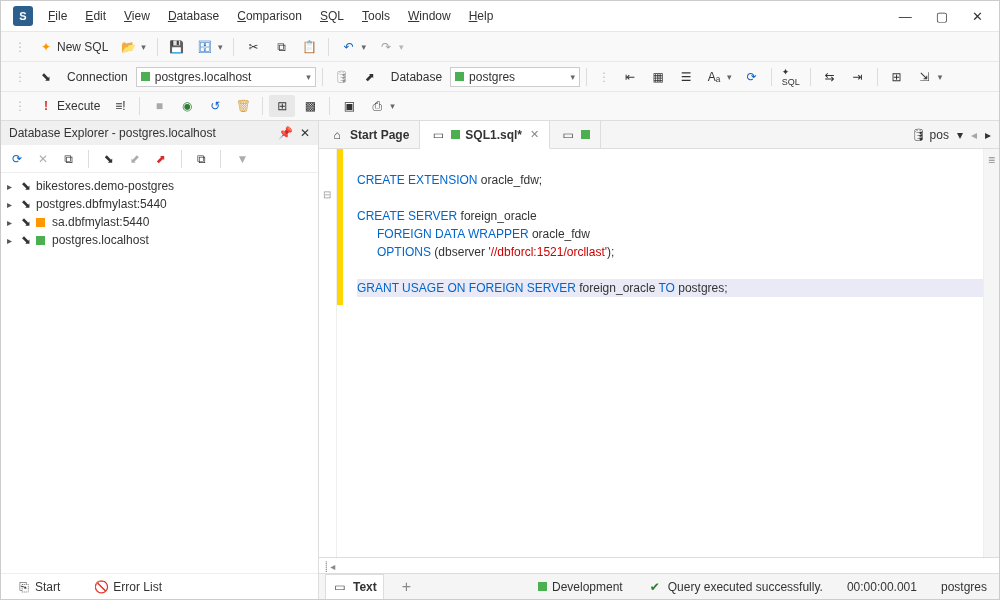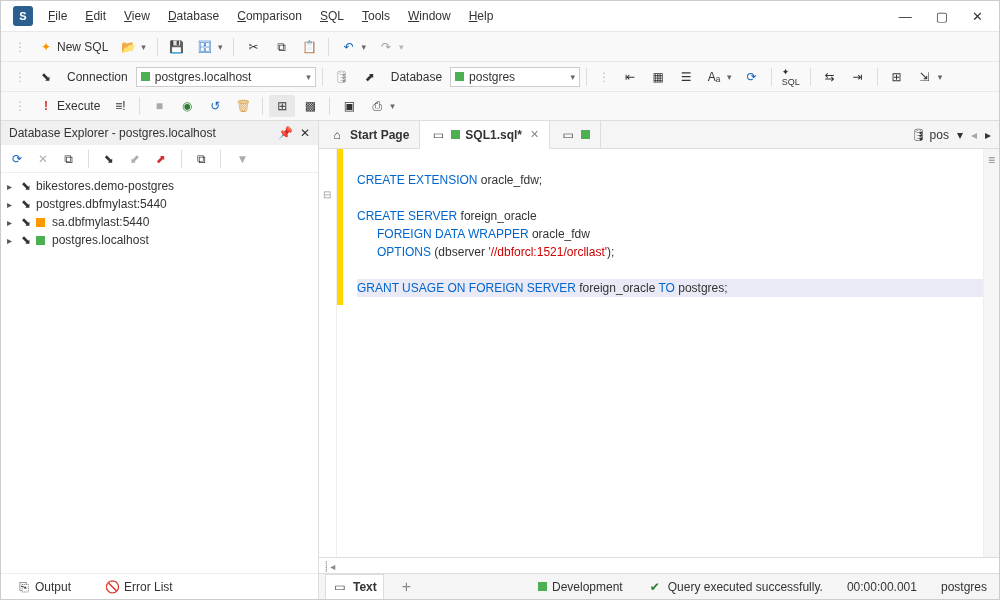--- a/index.html
+++ b/index.html
@@ -265,21 +265,21 @@
         <div class="tnode">
             <span class="exp">▸</span>
             <span class="ic">⬊</span>
             <span class="sq" style="background:#4caf50;margin-right:4px"></span>
             <span>postgres.localhost</span>
           </div>
       </div>
       <div class="lfoot">
         <span class="tbtn">
             <span class="ico">⎘</span>
-            <span>Output</span>
+            <span>Start</span>
           </span>
         <span class="tbtn">
             <span class="ico">🚫</span>
             <span>Error List</span>
           </span>
       </div>
     </div>
 
     <div class="right">
       <div class="tabs">

